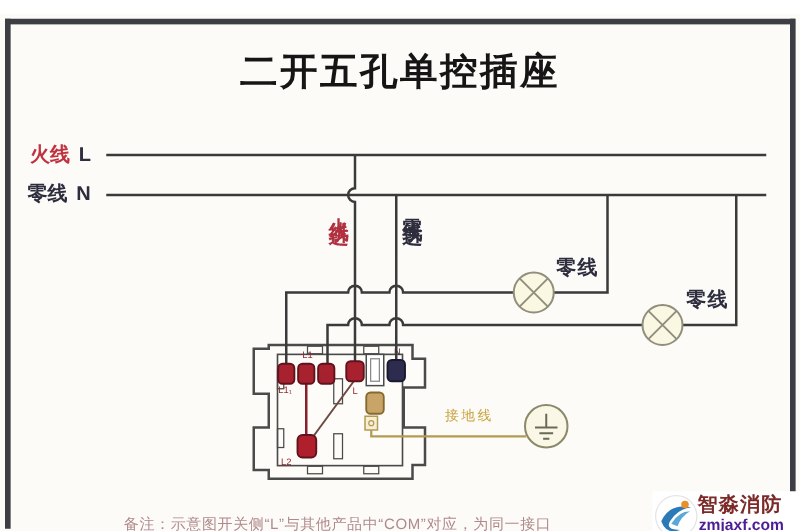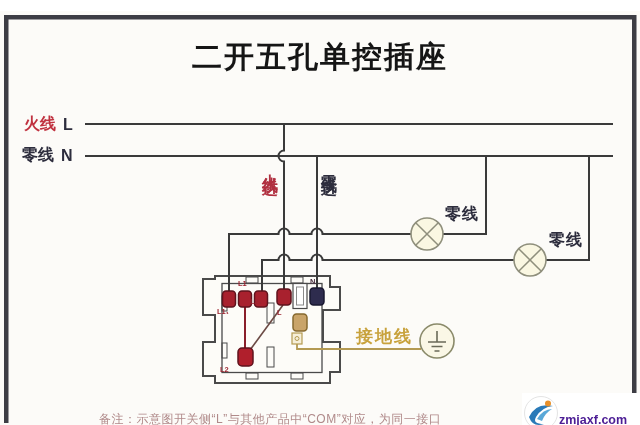--- a/index.html
+++ b/index.html
@@ -18,26 +18,26 @@
   .wire-row{display:flex;gap:7px;align-items:center;font-weight:700;font-size:16px;}
   .live-word{color:#c03240;}
   .dark-word{color:#2d2d3d;}
   .vtext{
     writing-mode:vertical-rl;text-orientation:upright;
     font-weight:700;font-size:16px;letter-spacing:3px;line-height:18px;
   }
   .live-in{color:#b03040;}
   .neutral-in{color:#2d2d3d;}
   .lamp-neutral{font-weight:700;font-size:16px;color:#2d2d3d;letter-spacing:1px;}
-  .ground-label{font-weight:700;font-size:17px;color:#c8a23c;letter-spacing:2px;}
+  .ground-label{font-weight:400;font-size:11px;color:#c8a23c;letter-spacing:2px;}
   .note{
     left:99px;top:400px;width:470px;
     font-size:12px;color:#b08a8a;letter-spacing:0.5px;white-space:nowrap;
   }
-  .term-label{font-size:7.5px;font-weight:700;color:#9c2430;line-height:8px;}
+  .term-label{font-size:7.5px;font-weight:400;color:#9c2430;text-align:center;line-height:8px;}
   .term-label.navy{color:#4a3040;}
   .wm{left:522px;top:382px;width:118px;height:40px;background:#ffffff;}
   .wm-name{left:558px;top:383px;font-size:16px;font-weight:700;color:#7c2a28;letter-spacing:1px;}
   .wm-site{left:559px;top:402px;font-size:12.5px;font-weight:700;color:#4c1d95;}
 </style>
 </head>
 <body>
 
 <div id="stage">
 
@@ -145,15 +145,16 @@
 
   <div class="abs note">备注：示意图开关侧“L”与其他产品中“COM”对应，为同一接口</div>
 
   <div class="abs wm"></div>
   <svg class="abs" style="left:523px;top:384px;" width="36" height="36" viewBox="0 0 36 36">
     <circle cx="18" cy="18" r="16.5" fill="#ffffff" stroke="#e4e4e4" stroke-width="1"></circle>
     <path d="M6,22 Q13,7 30,11 Q19,12 13,22 Q9,29 21,29 Q10,33 6,22 Z" fill="#2a7ab8"></path>
     <path d="M14,24 Q20,14 29,14 Q22,18 19,26 Z" fill="#5aa8d8"></path>
     <circle cx="25" cy="8.5" r="3" fill="#e8902a"></circle>
   </svg>
+  <div class="abs wm-name">智淼消防</div>
   <div class="abs wm-site">zmjaxf.com</div>
 
 </div>
 
 </body></html>

